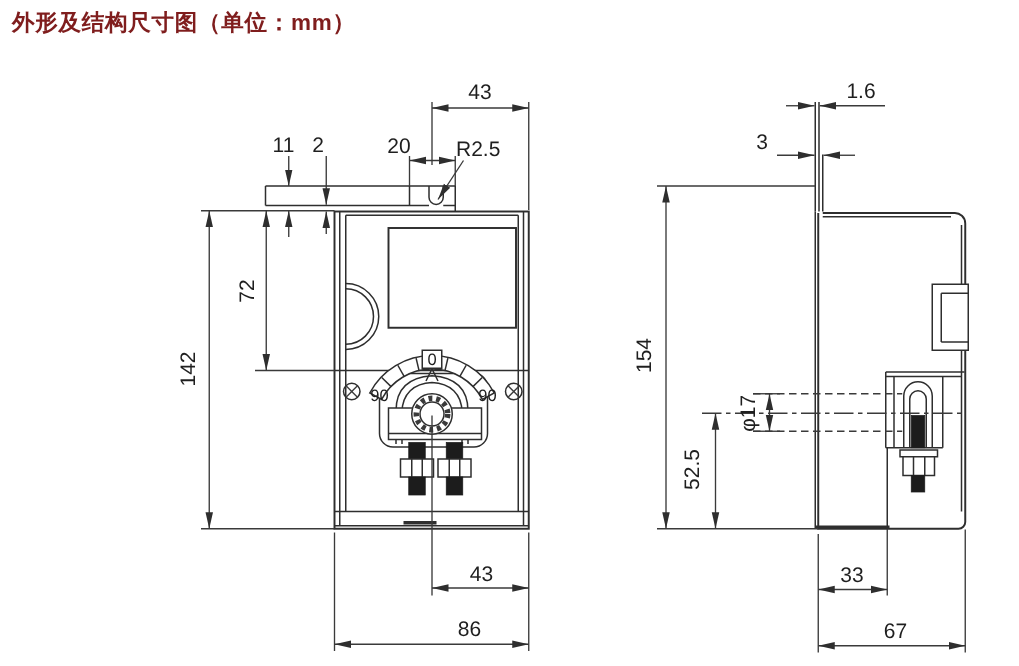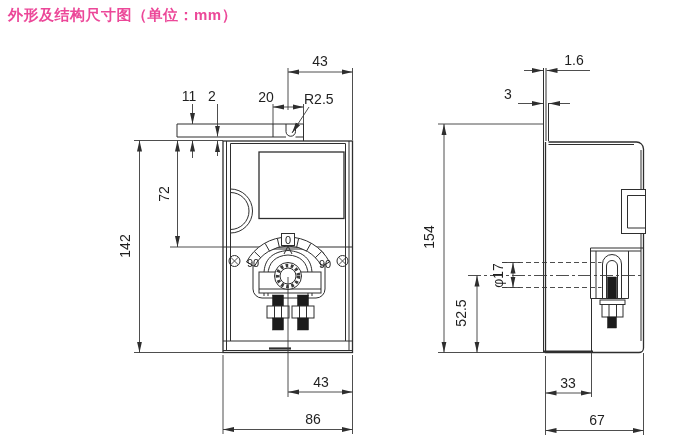--- a/index.html
+++ b/index.html
@@ -1,18 +1,18 @@
 <!DOCTYPE html>
 <html><head>
 <meta charset="utf-8">
 <style>
   html,body{margin:0;padding:0;background:#ffffff;}
   .stage{width:679px;height:444px;position:relative;background:#fff;overflow:hidden;}
   .title{position:absolute;left:8px;top:6px;font-family:"Liberation Sans",sans-serif;
-         font-weight:bold;font-size:15px;color:#ec4899;letter-spacing:0.5px;}
+         font-weight:bold;font-size:15px;color:#7f1d1d;letter-spacing:0.5px;}
   svg{position:absolute;left:0;top:0;}
   .ol{stroke:#2e2e2e;stroke-width:1.3;fill:none;}
   .ol2{stroke:#2e2e2e;stroke-width:1;fill:none;}
   .thick{stroke:#2e2e2e;stroke-width:2.2;fill:none;}
   .tl{stroke:#3a3a3a;stroke-width:0.9;fill:none;}
   .diml{stroke:#3a3a3a;stroke-width:0.9;fill:none;}
   .dash{stroke:#3a3a3a;stroke-width:0.9;fill:none;stroke-dasharray:5 3;}
   .cline{stroke:#3a3a3a;stroke-width:0.9;fill:none;stroke-dasharray:13 3 3 3;}
   .blk{fill:#1c1c1c;stroke:#1c1c1c;stroke-width:0.5;}
   .wht{fill:#ffffff;}

